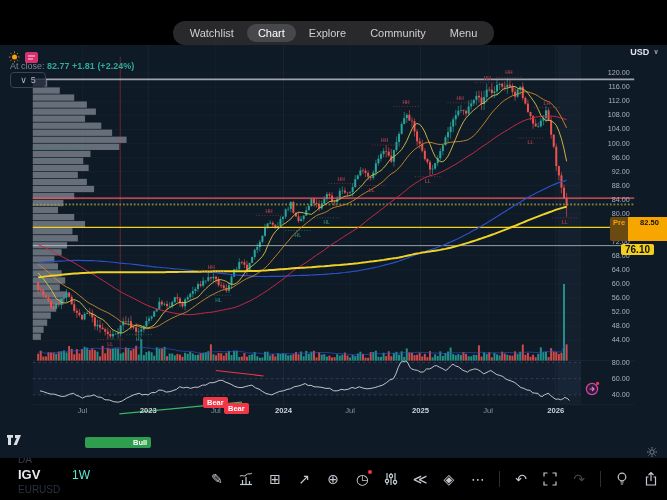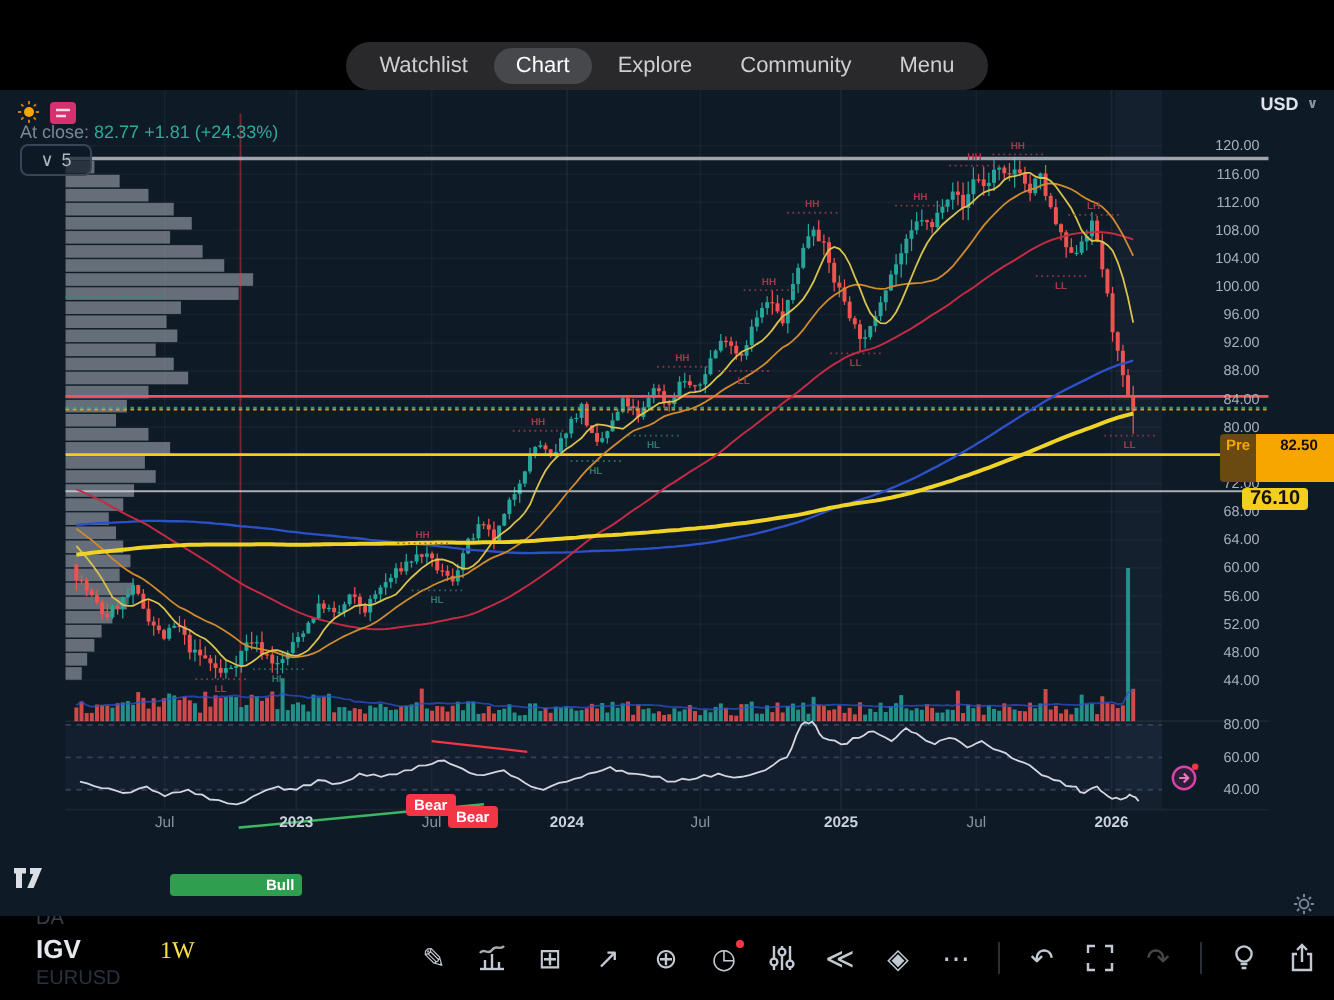--- a/index.html
+++ b/index.html
@@ -13,42 +13,42 @@
   #navbar{position:absolute;top:20px;left:0;width:667px;height:25px;display:flex;justify-content:center;align-items:center;}
   #nav-pills{display:flex;background:#29292b;border-radius:14px;padding:3px 6px;gap:2px;}
   .nav-tab{color:#cfcfd3;font-size:11px;padding:3px 11px;border-radius:11px;cursor:default;white-space:nowrap;}
   .nav-tab.active{background:#47484b;color:#fff;}
   
   #chart-root{position:absolute;top:45px;left:0;width:667px;height:413px;background:#0e1a26;overflow:hidden;}
   #csvg{position:absolute;top:0;left:0;}
   #csvg text{font-family:"Liberation Sans","DejaVu Sans",sans-serif;}
   .mini-icons{position:absolute;top:4px;left:8px;display:flex;gap:4px;align-items:center;}
   #at-close{position:absolute;top:16px;left:10px;font-size:9px;color:#7d8797;white-space:nowrap;}
-  #at-close .val{color:#2fa99a;font-weight:normal;}
+  #at-close .val{color:#2fa99a;font-weight:bold;}
   #interval-dd{position:absolute;top:27px;left:10px;width:34px;height:14px;border:1px solid #3a4454;border-radius:4px;
      color:#aeb6c3;font-size:9px;display:flex;align-items:center;justify-content:center;gap:4px;background:rgba(14,26,38,.7);}
   #usd-hdr{position:absolute;top:2px;right:8px;color:#dfe3ea;font-size:9px;font-weight:bold;display:flex;gap:4px;align-items:center;}
   #usd-hdr .caret{color:#8a92a0;font-size:7px;}
   .badge{position:absolute;font-size:7.5px;font-weight:bold;border-radius:2px;padding:1px 4px;line-height:9px;}
   .bear{background:#f23645;color:#fff;}
   .bull{background:#2f9e4f;color:#fff;}
   #pre-badge{position:absolute;top:172px;left:610px;display:flex;height:24px;font-size:7.5px;font-weight:bold;line-height:12px;}
   #pre-badge .pre{background:#6b4a12;color:#f7a600;padding:0 3px;border-radius:2px 0 0 2px;}
   #pre-badge .preval{background:#f7a600;color:#141108;padding:0 12px;border-radius:0 2px 2px 0;}
   #lvl-badge{position:absolute;top:199px;left:621px;background:#f2cf1f;color:#14120a;font-size:10px;font-weight:bold;
      padding:1px 4px;border-radius:2px;line-height:9px;}
   #gear-btn{position:absolute;top:400px;left:645px;width:14px;height:14px;display:flex;align-items:center;justify-content:center;}
   #goto-rt{position:absolute;top:336px;left:585px;width:15px;height:15px;}
   #tv-logo{position:absolute;top:386px;left:7px;opacity:.95;}
   
   #toolbar{position:absolute;top:458px;left:0;width:667px;height:42px;background:#000;overflow:hidden;}
   #tb-symbol{position:absolute;left:18px;top:9px;color:#e6e9ee;font-size:13px;font-weight:bold;}
   #tb-ghost-top{position:absolute;left:18px;top:-4px;color:#39404d;font-size:10px;}
   #tb-ghost-bottom{position:absolute;left:18px;top:26px;color:#2a3240;font-size:10px;}
-  #tb-interval{position:absolute;left:80px;top:10px;color:#fde047;font-size:12px;font-family:Liberation Serif, serif;}
+  #tb-interval{position:absolute;left:72px;top:10px;color:#5eead4;font-size:12px;}
   #tb-icons{position:absolute;right:8px;top:0;height:42px;display:flex;align-items:center;gap:13px;color:#c3c9d2;}
   .tb-icon{font-size:14px;line-height:14px;position:relative;display:flex;align-items:center;justify-content:center;width:16px;height:16px;}
   .tb-icon.dim{opacity:.35;}
   .tb-icon .dot{position:absolute;top:-1px;right:-2px;width:4px;height:4px;background:#f23645;border-radius:50%;}
   .tb-div{width:1px;height:16px;background:#2a2f36;}
 </style>
 </head>
 <body>
 
 <div id="screen">
@@ -853,21 +853,21 @@
       <span><svg width="13" height="11" viewBox="0 0 13 11">
             <rect width="13" height="11" rx="2" fill="#d6306e"></rect>
             <path d="M3 4h7M3 7h5" stroke="#ffd7e6" stroke-width="1.2"></path>
           </svg></span>
     </div>
 
     <div id="at-close">
       <span>At close:</span>
       <span class="val">82.77</span>
       <span class="val">+1.81</span>
-      <span class="val">(+24.33%)</span>
+      <span class="val">(+2.24%)</span>
     </div>
 
     <div id="interval-dd">
       <span>∨</span>
       <span>5</span>
     </div>
 
     <div id="usd-hdr">
       <span>USD</span>
       <span class="caret">∨</span>

